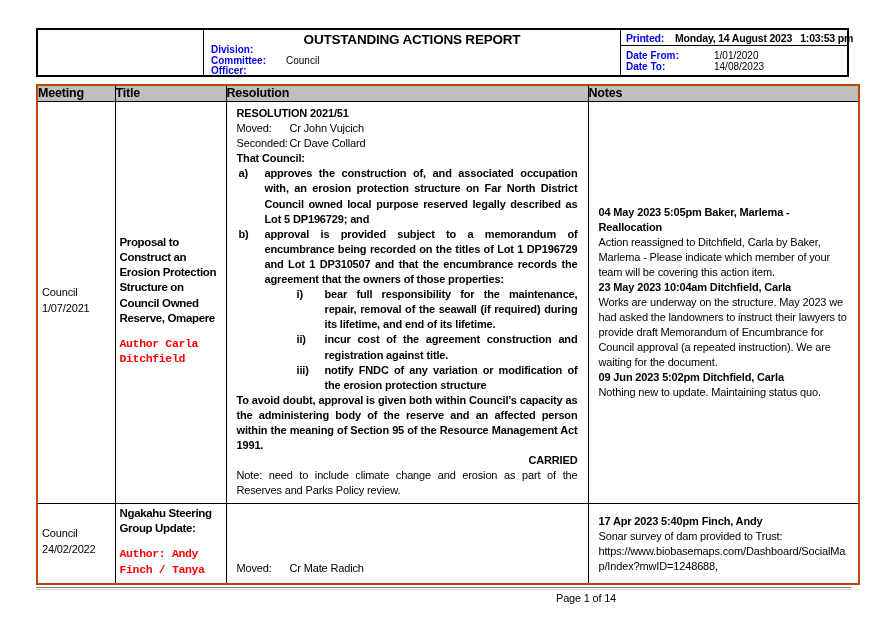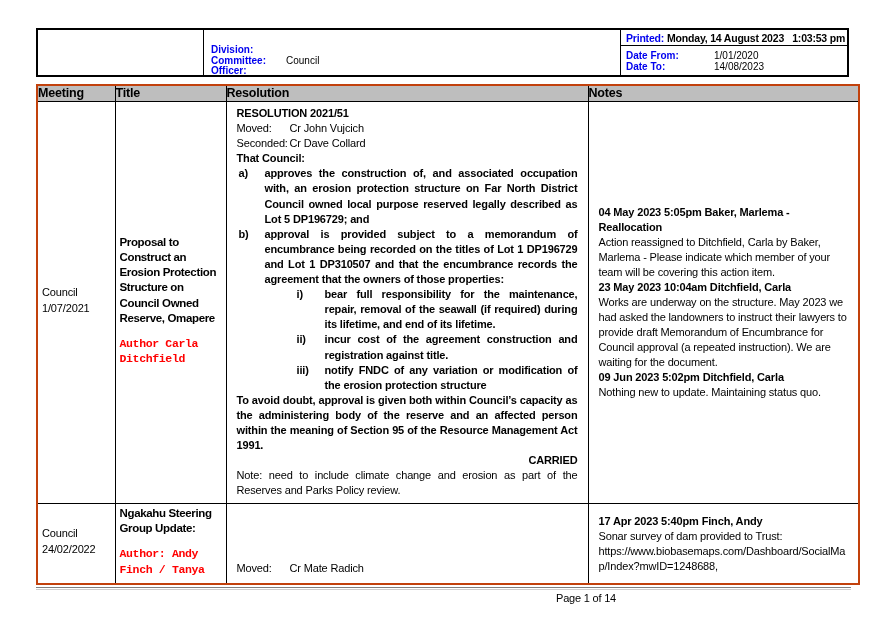--- a/index.html
+++ b/index.html
@@ -11,21 +11,21 @@
   .hb-div{position:absolute;top:0;bottom:0;width:1px;background:#000;}
   .hb-div1{left:165px;} .hb-div2{left:582px;}
   .hb-title{position:absolute;left:166px;width:416px;top:2px;text-align:center;
             font-weight:bold;font-size:13.5px;letter-spacing:-0.2px;}
   .hb-fields{position:absolute;left:173px;top:15px;font-size:10px;line-height:10.6px;}
   .hb-fields .lbl{display:inline-block;width:75px;color:#0000ee;font-weight:bold;}
   .hb-fields .val{color:#000;}
   .hb-right{position:absolute;left:583px;right:0;top:0;bottom:0;}
   .hb-printed{height:13px;padding:2px 0 0 5px;border-bottom:1px solid #000;
               font-size:10.5px;font-weight:bold;letter-spacing:-0.2px;white-space:nowrap;}
-  .hb-printed .lbl{color:#0000ee;margin-right:3px;}
+  .hb-printed .lbl{color:#0000ee;margin-right:11px;}
   .hb-printed .val{color:#000;white-space:pre;}
   .hb-dates{position:absolute;left:5px;top:20px;font-size:10px;line-height:11px;}
   .hb-dates .lbl{display:inline-block;width:88px;color:#0000ee;font-weight:bold;}
 
   
   table.main{position:absolute;left:36px;top:84px;width:822px;border-collapse:collapse;
              table-layout:fixed;border:2px solid #c2410c;}
   table.main th,table.main td{border:1px solid #000;padding:0;vertical-align:top;overflow:hidden;}
   thead th{background:#bebebe;font-weight:bold;text-align:left;font-size:12.5px;
            height:15px;padding:1px 0 1px 4px;letter-spacing:-0.2px;}
@@ -62,20 +62,21 @@
 </style>
 </head>
 <body>
 
 <div class="page">
 
   <div class="header-box">
     <div class="hb-div hb-div1"></div>
     <div class="hb-div hb-div2"></div>
 
+    <div class="hb-title">OUTSTANDING ACTIONS REPORT</div>
 
     <div class="hb-fields">
       <div>
         <span class="lbl">Division:</span><span class="val"></span>
       </div>
       <div>
         <span class="lbl">Committee:</span><span class="val">Council</span>
       </div>
       <div>
         <span class="lbl">Officer:</span><span class="val"></span>

